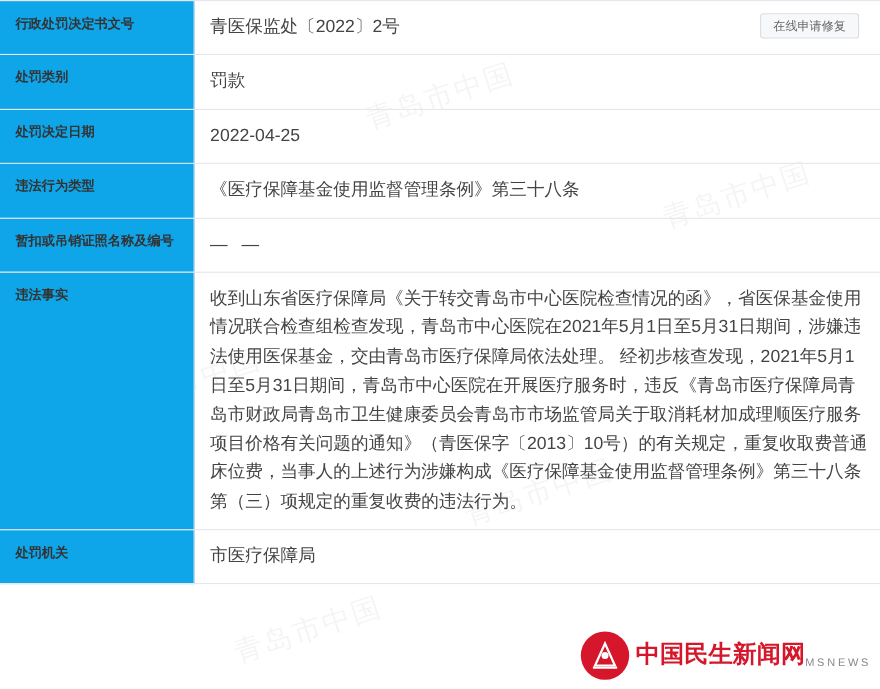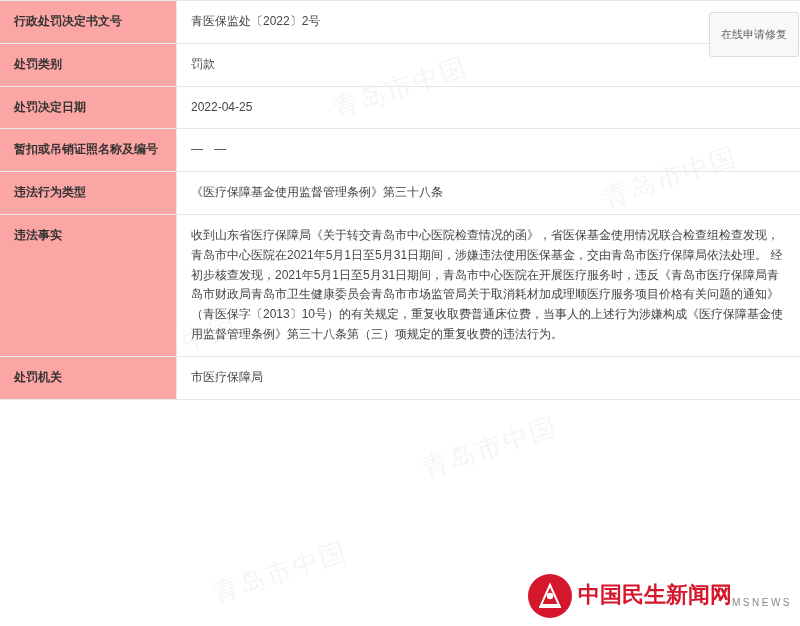--- a/index.html
+++ b/index.html
@@ -43,44 +43,44 @@
   }
   table.info td {
     border-bottom: 1px solid #e4e7ec;
     vertical-align: top;
     padding: 11px 10px 11px 14px;
     line-height: 1.65;
     background: transparent;
   }
   table.info tr td.label {
     width: 152px;
-    background: #fca5a5;
+    background: #0ea5e9;
     color: #333;
     font-weight: bold;
     font-size: 12px;
     border-right: 1px solid #e4e7ec;
   }
   table.info tr td.value {
     color: #444;
-    font-size: 12px;
+    font-size: 16px;
     word-break: break-all;
   }
   tr.first td {
     border-top: 1px solid #e4e7ec;
   }
   .apply-btn {
     position: absolute;
-    right: 1px;
+    right: 19px;
     top: 12px;
     z-index: 5;
     border: 1px solid #d9dde3;
     background: #f7f8fa;
     color: #666;
     font-size: 11px;
-    padding: 14px 11px;
+    padding: 3px 11px;
     border-radius: 3px;
     cursor: pointer;
     font-family: "Liberation Sans", sans-serif;
   }
   .logo-area {
     position: absolute;
     right: 8px;
     bottom: 8px;
     z-index: 6;
     display: flex;
@@ -142,26 +142,26 @@
       </tr>
       <tr>
         <td class="label">处罚类别</td>
         <td class="value">罚款</td>
       </tr>
       <tr>
         <td class="label">处罚决定日期</td>
         <td class="value">2022-04-25</td>
       </tr>
       <tr>
+        <td class="label">违法行为类型</td>
+        <td class="value">《医疗保障基金使用监督管理条例》第三十八条</td>
+      </tr>
+      <tr>
         <td class="label">暂扣或吊销证照名称及编号</td>
         <td class="value nowrap-dash">— —</td>
-      </tr>
-      <tr>
-        <td class="label">违法行为类型</td>
-        <td class="value">《医疗保障基金使用监督管理条例》第三十八条</td>
       </tr>
       <tr>
         <td class="label">违法事实</td>
         <td class="value value-block">收到山东省医疗保障局《关于转交青岛市中心医院检查情况的函》，省医保基金使用情况联合检查组检查发现，青岛市中心医院在2021年5月1日至5月31日期间，涉嫌违法使用医保基金，交由青岛市医疗保障局依法处理。 经初步核查发现，2021年5月1日至5月31日期间，青岛市中心医院在开展医疗服务时，违反《青岛市医疗保障局青岛市财政局青岛市卫生健康委员会青岛市市场监管局关于取消耗材加成理顺医疗服务项目价格有关问题的通知》（青医保字〔2013〕10号）的有关规定，重复收取费普通床位费，当事人的上述行为涉嫌构成《医疗保障基金使用监督管理条例》第三十八条第（三）项规定的重复收费的违法行为。</td>
       </tr>
       <tr>
         <td class="label">处罚机关</td>
         <td class="value">市医疗保障局</td>
       </tr>
 

